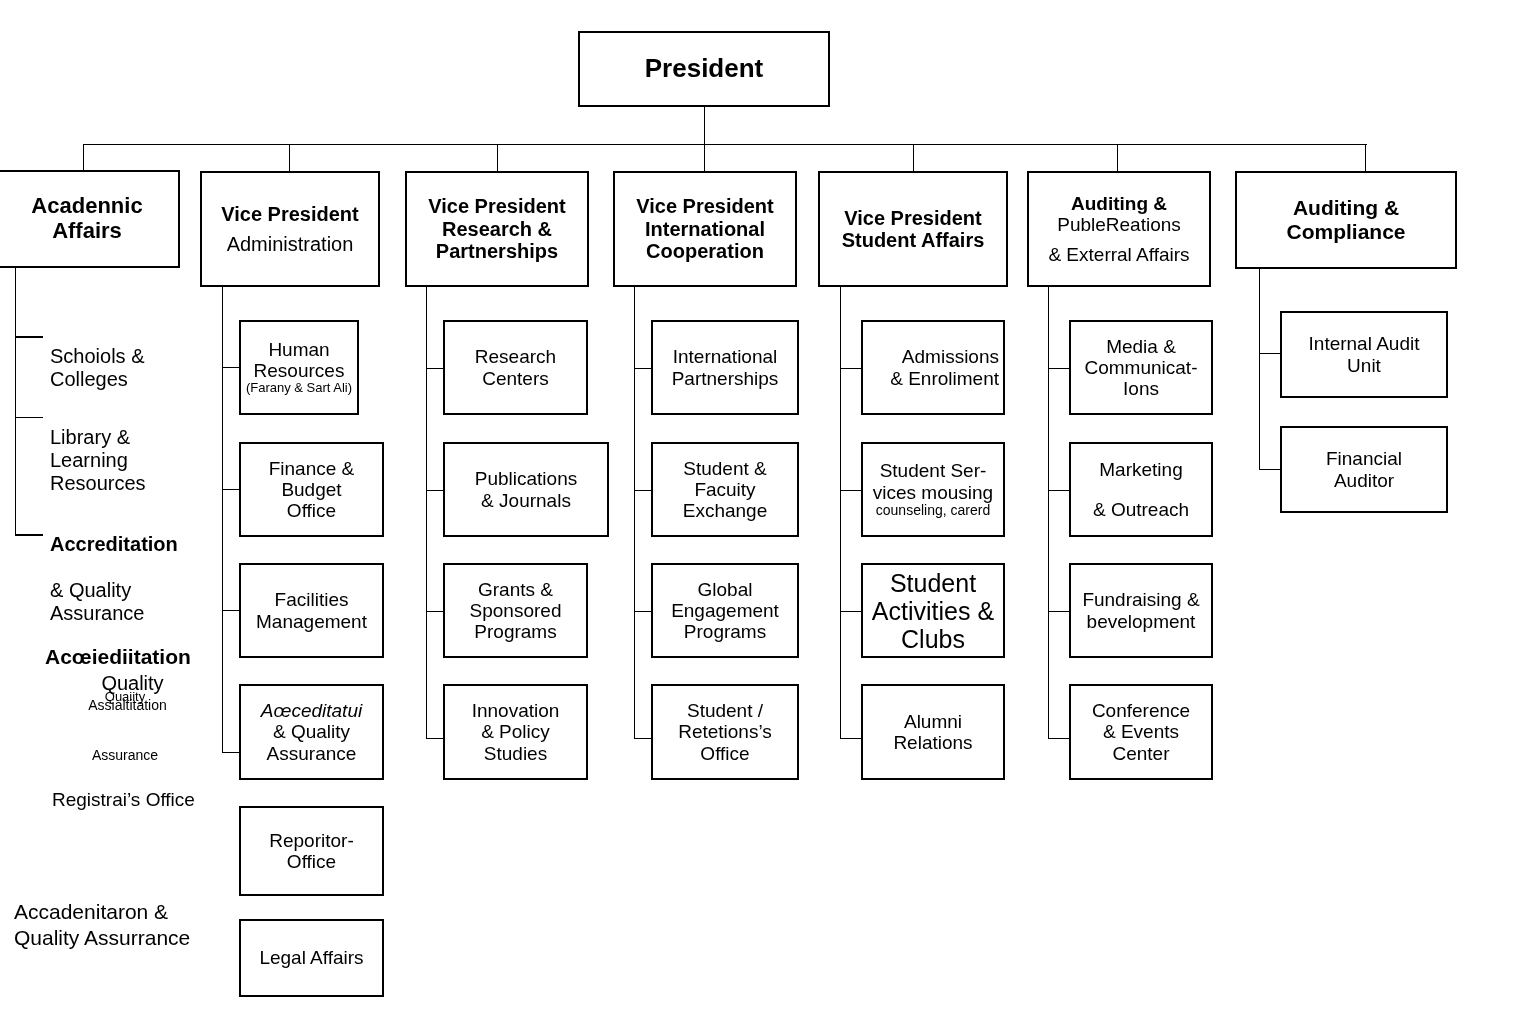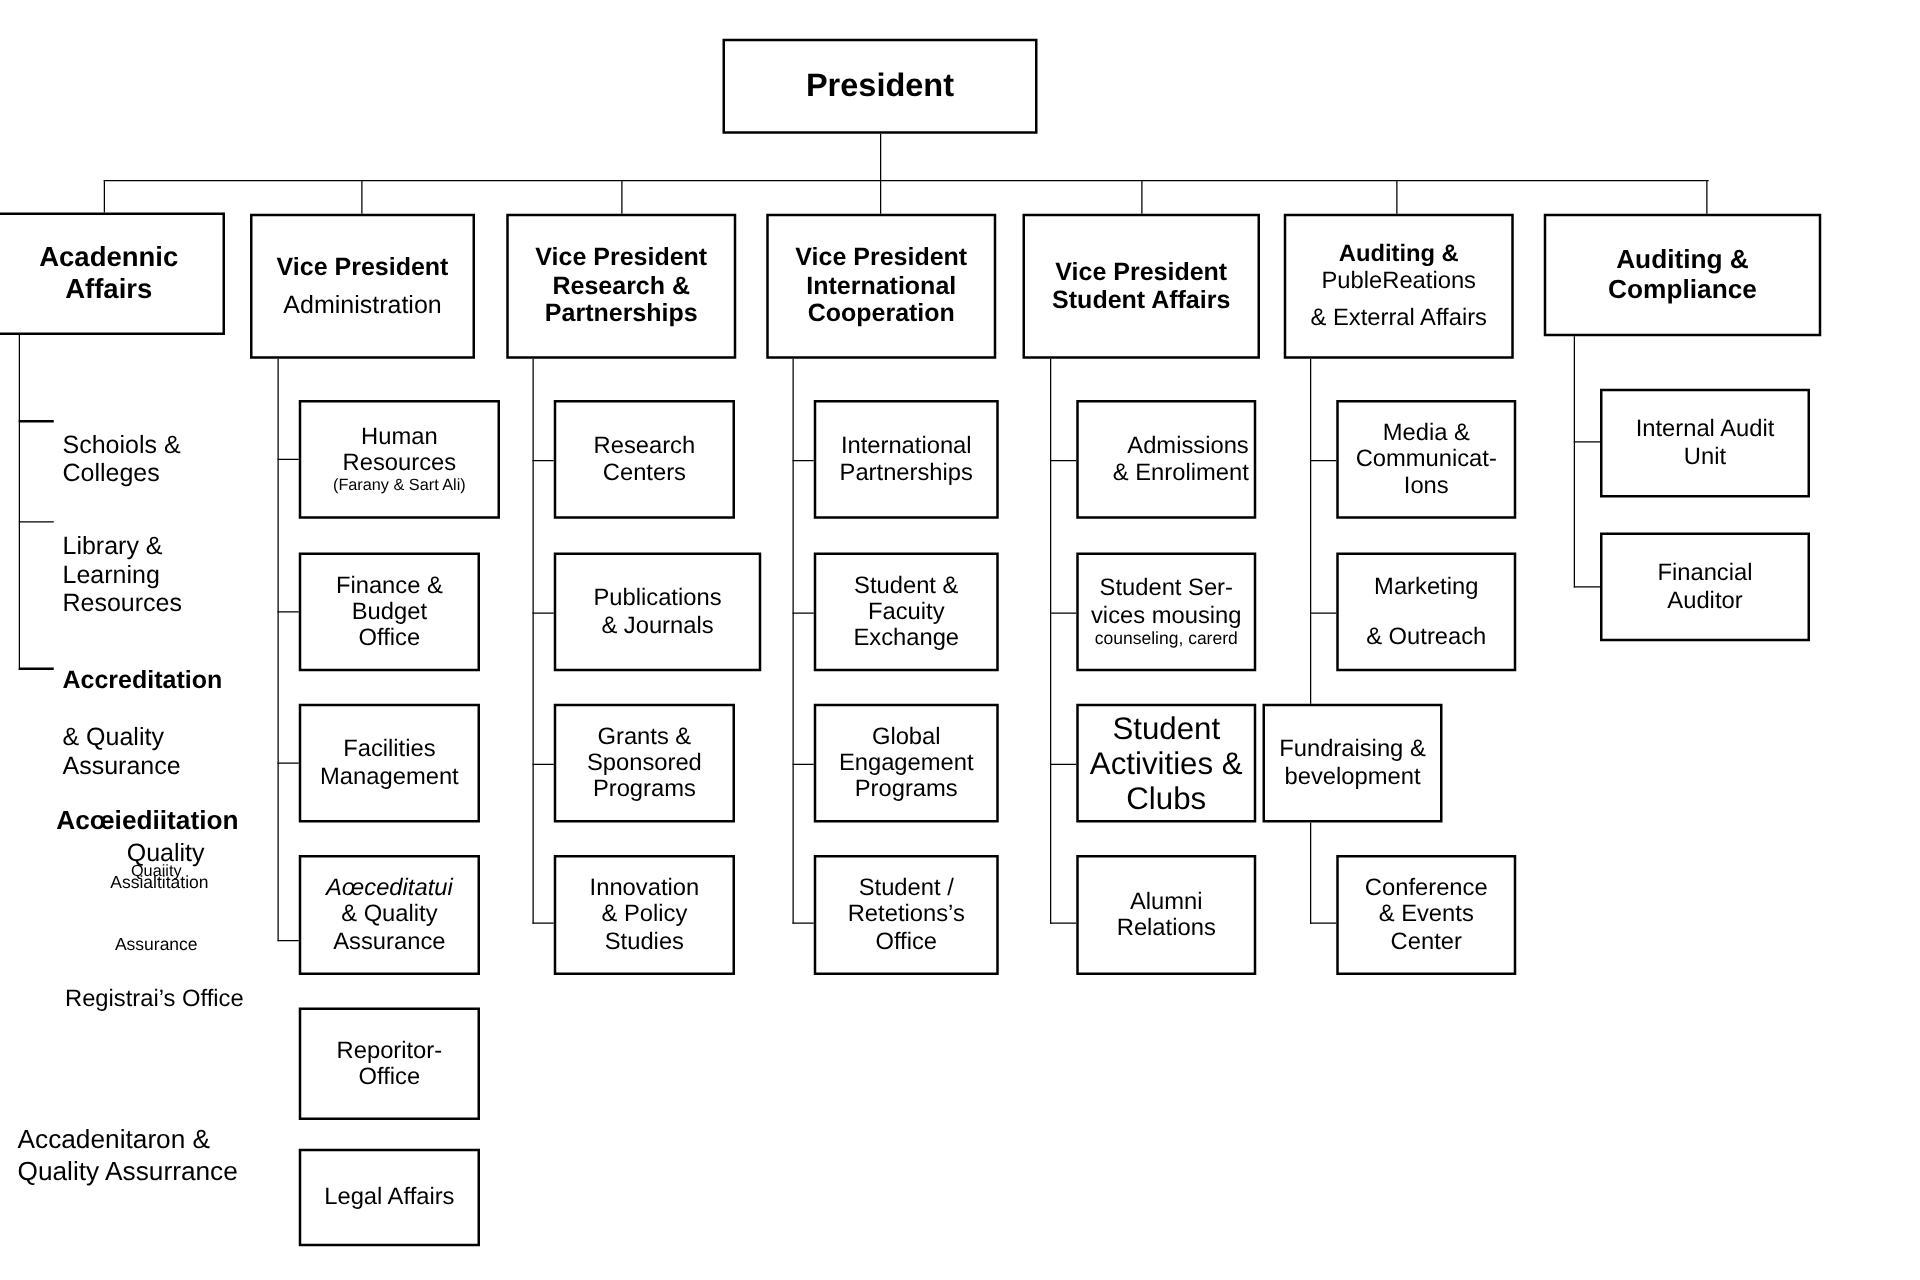--- a/index.html
+++ b/index.html
@@ -107,21 +107,21 @@
   <div class="box" style="left:200px;top:171px;width:180px;height:116px;font-size:20px;">
     <span class="ln b-bold">Vice President</span>
     <span class="ln b-reg" style="margin-top:8px;">Administration</span>
   </div>
   <div class="vline-thin" style="left:222px;top:287px;height:466px;"></div>
   <div class="hline-thin" style="left:222px;top:367px;width:18px;"></div>
   <div class="hline-thin" style="left:222px;top:489px;width:18px;"></div>
   <div class="hline-thin" style="left:222px;top:610px;width:18px;"></div>
   <div class="hline-thin" style="left:222px;top:752px;width:18px;"></div>
 
-  <div class="box" style="left:239px;top:320px;width:161px;height:95px;font-size:19px;align-items:center;">
+  <div class="box" style="left:239px;top:320px;width:120px;height:95px;font-size:19px;align-items:center;">
     <span class="ln">Human</span>
     <span class="ln">Resources</span>
     <span class="ln" style="font-size:13px;">(Farany &amp; Sart Ali)</span>
   </div>
   <div class="box" style="left:239px;top:442px;width:145px;height:95px;font-size:19px;">
     <span class="ln">Finance &amp;</span>
     <span class="ln">Budget</span>
     <span class="ln">Office</span>
   </div>
   <div class="box" style="left:239px;top:563px;width:145px;height:95px;font-size:19px;">
@@ -244,21 +244,21 @@
 
   <div class="box" style="left:1069px;top:320px;width:144px;height:95px;font-size:19px;">
     <span class="ln">Media &amp;</span>
     <span class="ln">Communicat-</span>
     <span class="ln">Ions</span>
   </div>
   <div class="box" style="left:1069px;top:442px;width:144px;height:95px;font-size:19px;gap:18px;">
     <span class="ln">Marketing</span>
     <span class="ln">&amp; Outreach</span>
   </div>
-  <div class="box" style="left:1010px;top:563px;width:144px;height:95px;font-size:19px;">
+  <div class="box" style="left:1069px;top:563px;width:144px;height:95px;font-size:19px;">
     <span class="ln">Fundraising &amp;</span>
     <span class="ln">bevelopment</span>
   </div>
   <div class="box" style="left:1069px;top:684px;width:144px;height:96px;font-size:19px;">
     <span class="ln">Conference</span>
     <span class="ln">&amp; Events</span>
     <span class="ln">Center</span>
   </div>
 
   <div class="box" style="left:1235px;top:171px;width:222px;height:98px;font-size:21px;">

